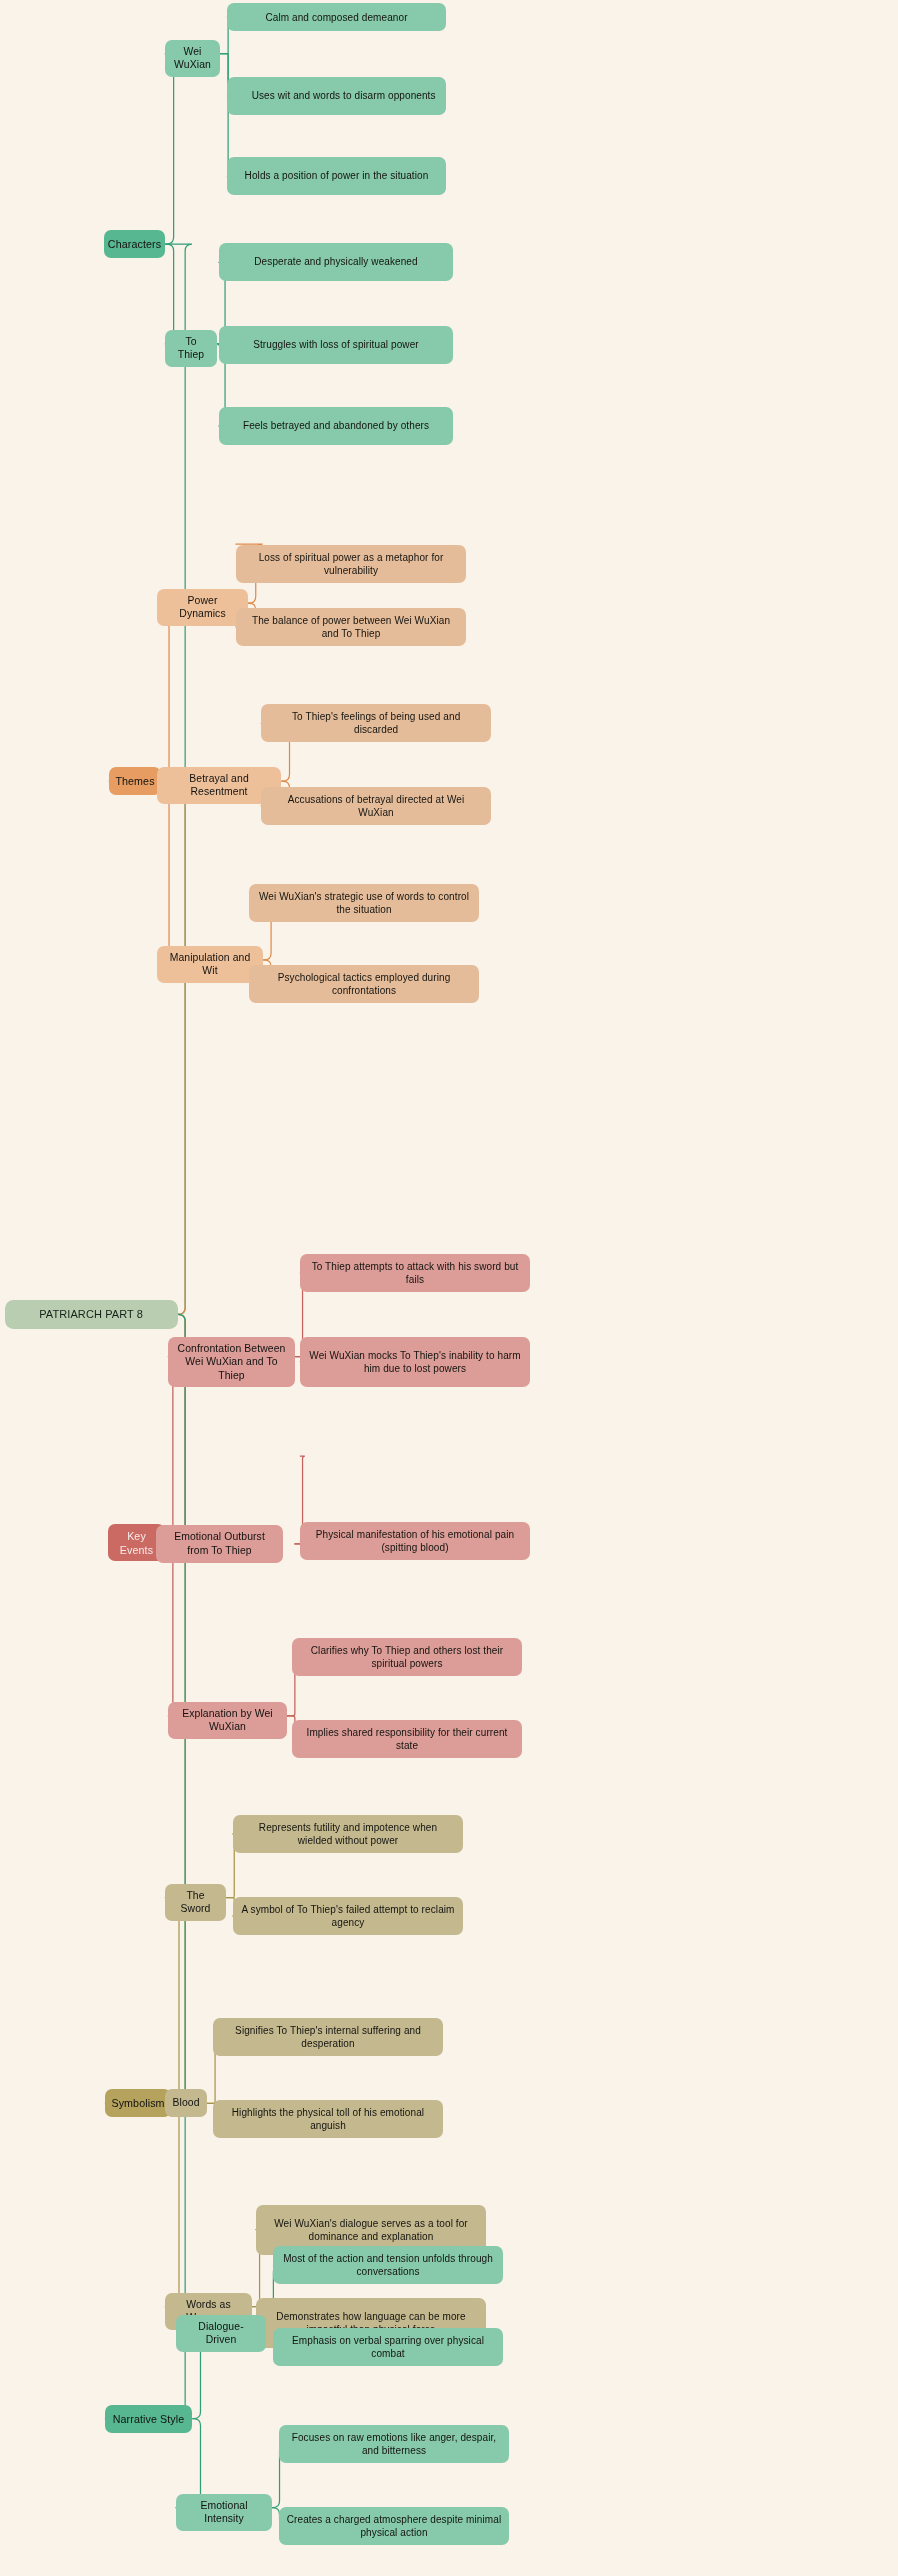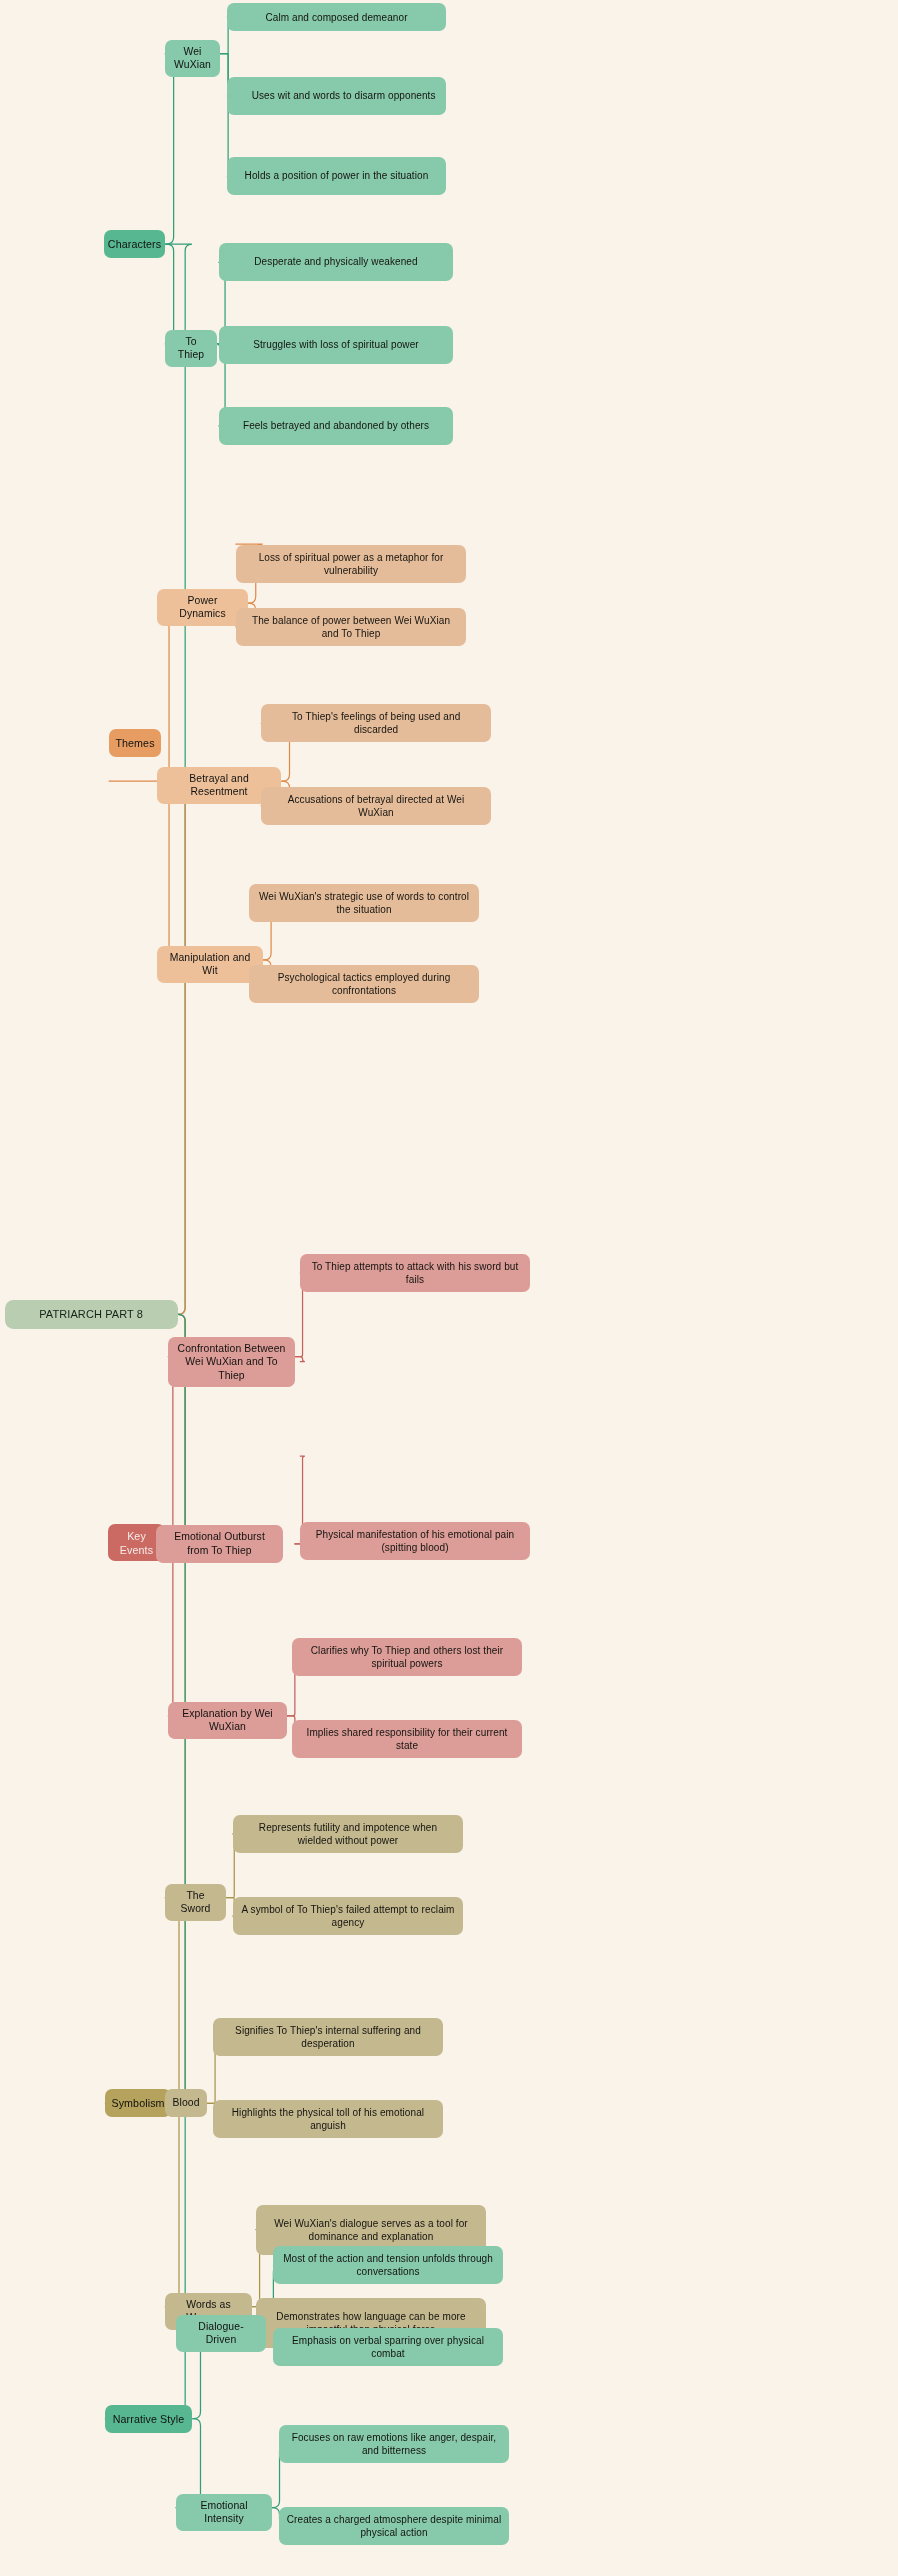--- a/index.html
+++ b/index.html
@@ -156,21 +156,21 @@
     </div>
     <div class="node node-l3 c-characters-3" style="left: 219px; top: 243px; width: 234px; min-height: 38px;">
       <span>Desperate and physically weakened</span>
     </div>
     <div class="node node-l3 c-characters-3" style="left: 219px; top: 326px; width: 234px; min-height: 38px;">
       <span>Struggles with loss of spiritual power</span>
     </div>
     <div class="node node-l3 c-characters-3" style="left: 219px; top: 407px; width: 234px; min-height: 38px;">
       <span>Feels betrayed and abandoned by others</span>
     </div>
-    <div class="node node-l1 c-themes-1" style="left: 109px; top: 729px; width: 52px; min-height: 28px;">
+    <div class="node node-l1 c-themes-1" style="left: 109px; top: 767px; width: 52px; min-height: 28px;">
       <span>Themes</span>
     </div>
     <div class="node node-l2 c-themes-2" style="left: 157px; top: 589px; width: 91px; min-height: 28px;">
       <span>Power Dynamics</span>
     </div>
     <div class="node node-l3 c-themes-3" style="left: 236px; top: 525px; width: 230px; min-height: 38px; margin-top: 20px;">
       <span>Loss of spiritual power as a metaphor for vulnerability</span>
     </div>
     <div class="node node-l3 c-themes-3" style="left: 236px; top: 608px; width: 230px; min-height: 38px;">
       <span>The balance of power between Wei WuXian and To Thiep</span>
@@ -195,20 +195,23 @@
     </div>
     <div class="node node-l1 c-keyevents-1" style="left: 108px; top: 1524px; width: 57px; min-height: 28px;">
       <span>Key Events</span>
     </div>
     <div class="node node-l2 c-keyevents-2" style="left: 168px; top: 1337px; width: 127px; min-height: 38px;">
       <span>Confrontation Between Wei WuXian and To Thiep</span>
     </div>
     <div class="node node-l3 c-keyevents-3" style="left: 300px; top: 1254px; width: 230px; min-height: 38px;">
       <span>To Thiep attempts to attack with his sword but fails</span>
     </div>
+    <div class="node node-l3 c-keyevents-3" style="left: 300px; top: 1337px; width: 230px; min-height: 50px;">
+      <span>Wei WuXian mocks To Thiep's inability to harm him due to lost powers</span>
+    </div>
     <div class="node node-l2 c-keyevents-2" style="left: 156px; top: 1525px; width: 127px; min-height: 38px;">
       <span>Emotional Outburst from To Thiep</span>
     </div>
     <div class="node node-l3 c-keyevents-3" style="left: 300px; top: 1522px; width: 230px; min-height: 38px;">
       <span>Physical manifestation of his emotional pain (spitting blood)</span>
     </div>
     <div class="node node-l2 c-keyevents-2" style="left: 168px; top: 1702px; width: 119px; min-height: 28px;">
       <span>Explanation by Wei WuXian</span>
     </div>
     <div class="node node-l3 c-keyevents-3" style="left: 292px; top: 1638px; width: 230px; min-height: 38px;">

